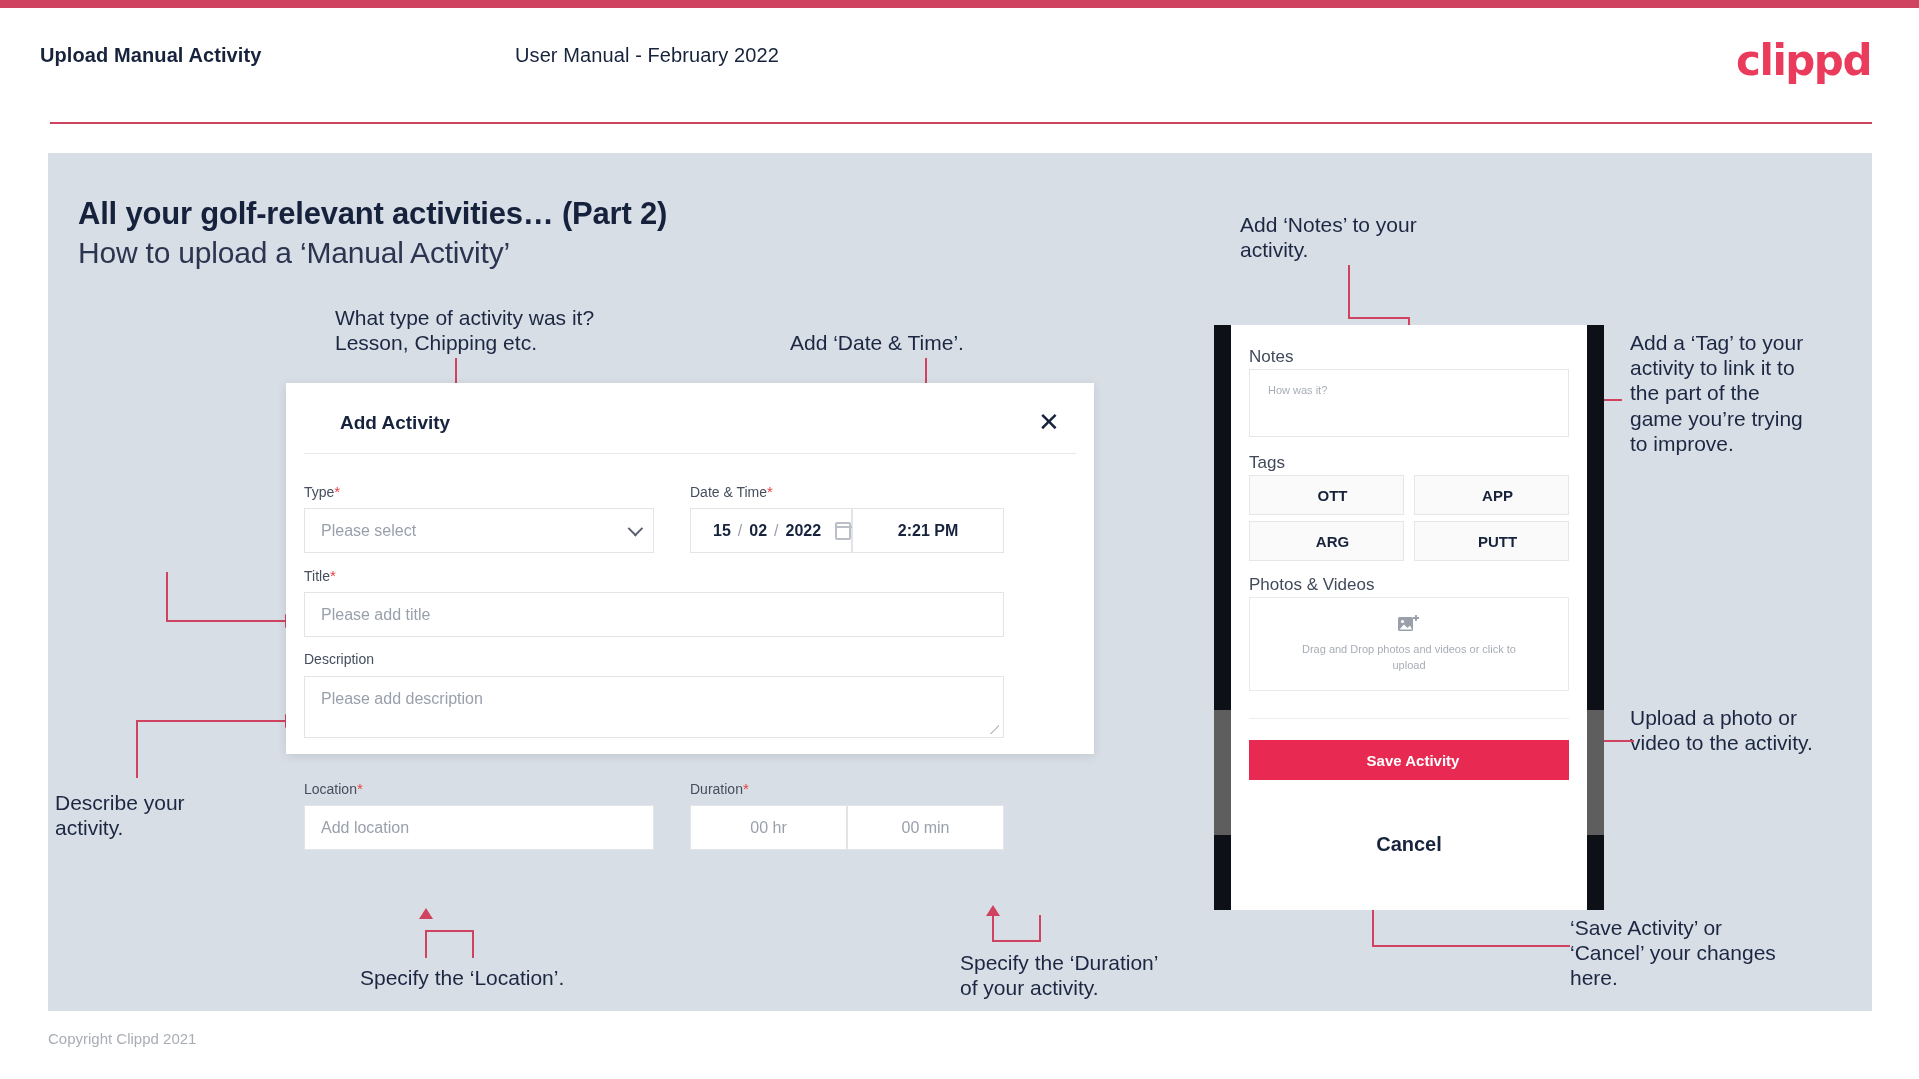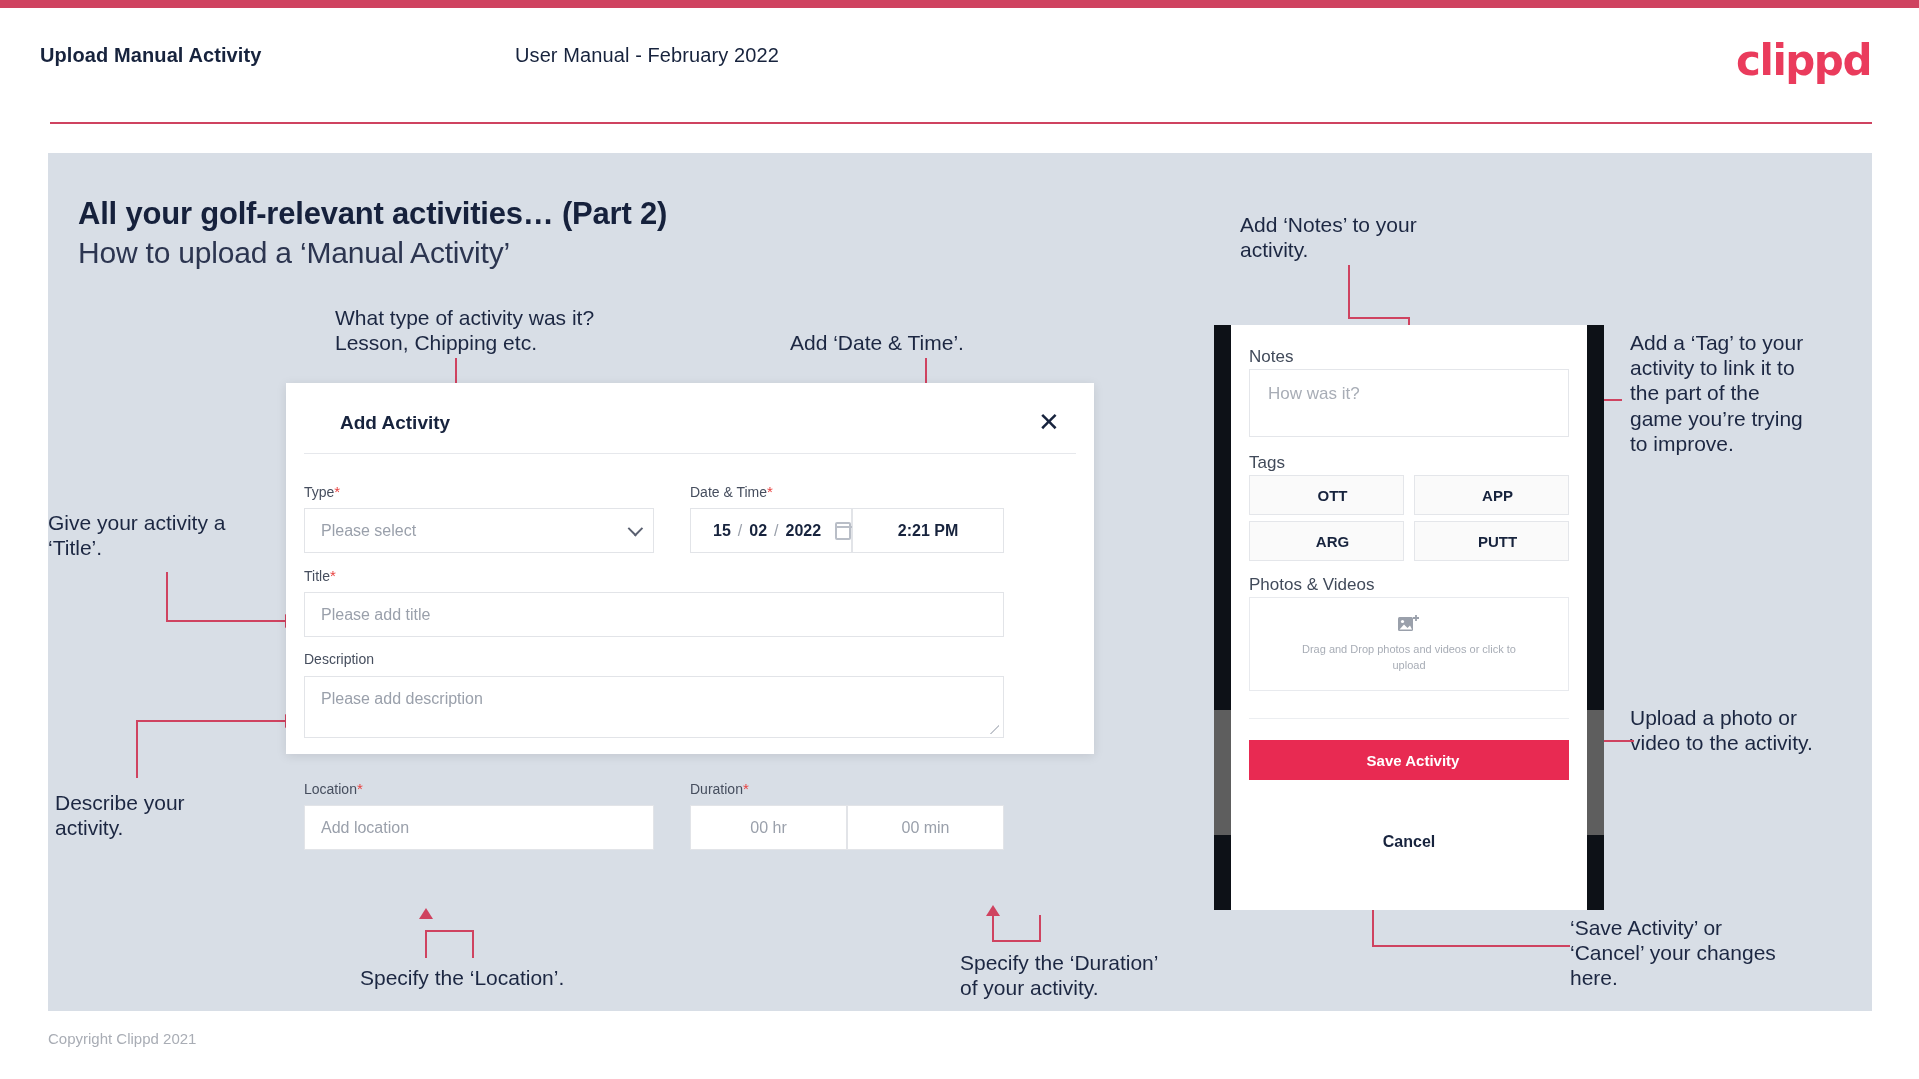--- a/index.html
+++ b/index.html
@@ -107,42 +107,42 @@
   .bezel-l { position:absolute; left:0; top:0; width:17px; height:585px; background:#0d1117; }
   .bezel-r { position:absolute; right:0; top:0; width:17px; height:585px; background:#0d1117; }
   .btn-l { position:absolute; left:0; top:385px; width:17px; height:125px; background:#5e5e5e; }
   .btn-r { position:absolute; right:0; top:385px; width:17px; height:125px; background:#5e5e5e; }
   .screen {
     position:absolute; left:17px; top:0; width:356px; height:585px;
     background:#ffffff; overflow:hidden;
   }
   .p-label { position:absolute; font-size:17px; color:#414a5a; }
   .p-box { position:absolute; border:1px solid #e4e6ea; background:#fff; }
-  .p-ph { position:absolute; left:18px; top:14px; font-size:17px; color:#a8adb6; }
+  .p-ph { position:absolute; left:18px; top:14px; font-size:11px; color:#a8adb6; }
   .tag {
     position:absolute; border:1px solid #e4e6ea; background:#fafafa;
     display:flex; align-items:center; justify-content:center;
     font-size:15px; font-weight:700; color:#17233d;padding-left:12px;
   }
   .drop {
     position:absolute; border:1px solid #e8eaee; background:#fff;
     display:flex; flex-direction:column; align-items:center; justify-content:center;
     gap:8px;
   }
   .drop-txt { font-size:11px; color:#a8adb6; text-align:center; line-height:1.45; }
   .img-ico-wrap { position:relative; width:24px; height:20px; }
   .p-rule { position:absolute; left:18px; width:320px; height:1px; background:#eceef1; }
   .save-btn {
     position:absolute; background:#e82a52; color:#fff;
     display:flex; align-items:center; justify-content:center;
     font-size:15px; font-weight:700; cursor:pointer;
   }
   .cancel-btn {
     position:absolute; width:356px; text-align:center;
-    font-size:16px; font-weight:700; color:#17233d; cursor:pointer;
+    font-size:20px; font-weight:700; color:#17233d; cursor:pointer;
   }
 
   .footer {
     position:absolute; left:48px; top:1030px;
     font-size:15px; color:#a9adb5;
   }
 </style>
 </head>
 <body>
 
@@ -155,22 +155,20 @@
   <div class="logo">clippd</div>
   <div class="hdr-rule"></div>
 
   <div class="slide"></div>
   <div class="slide-h1">All your golf-relevant activities… (Part 2)</div>
   <div class="slide-h2">How to upload a ‘Manual Activity’</div>
 
   <div class="ann" style="left:335px; top:305px; width:305px; white-space:pre-line;">What type of activity was it?
 Lesson, Chipping etc.</div>
   <div class="ann" style="left:790px; top:330px; width:250px; white-space:pre-line;">Add ‘Date &amp; Time’.</div>
-  <div class="ann" style="left:48px; top:510px; width:235px; white-space:pre-line;">Give your activity a
-‘Title’.</div>
   <div class="ann" style="left:55px; top:790px; width:215px; white-space:pre-line;">Describe your
 activity.</div>
   <div class="ann" style="left:360px; top:965px; width:255px; white-space:pre-line;">Specify the ‘Location’.</div>
   <div class="ann" style="left:960px; top:950px; width:255px; white-space:pre-line;">Specify the ‘Duration’
 of your activity.</div>
   <div class="ann" style="left:1240px; top:212px; width:235px; white-space:pre-line;">Add ‘Notes’ to your
 activity.</div>
   <div class="ann" style="left:1630px; top:705px; width:230px; white-space:pre-line;">Upload a photo or
 video to the activity.</div>
   <div class="ann" style="left:1630px; top:330px; width:225px; white-space:pre-line;">Add a ‘Tag’ to your

